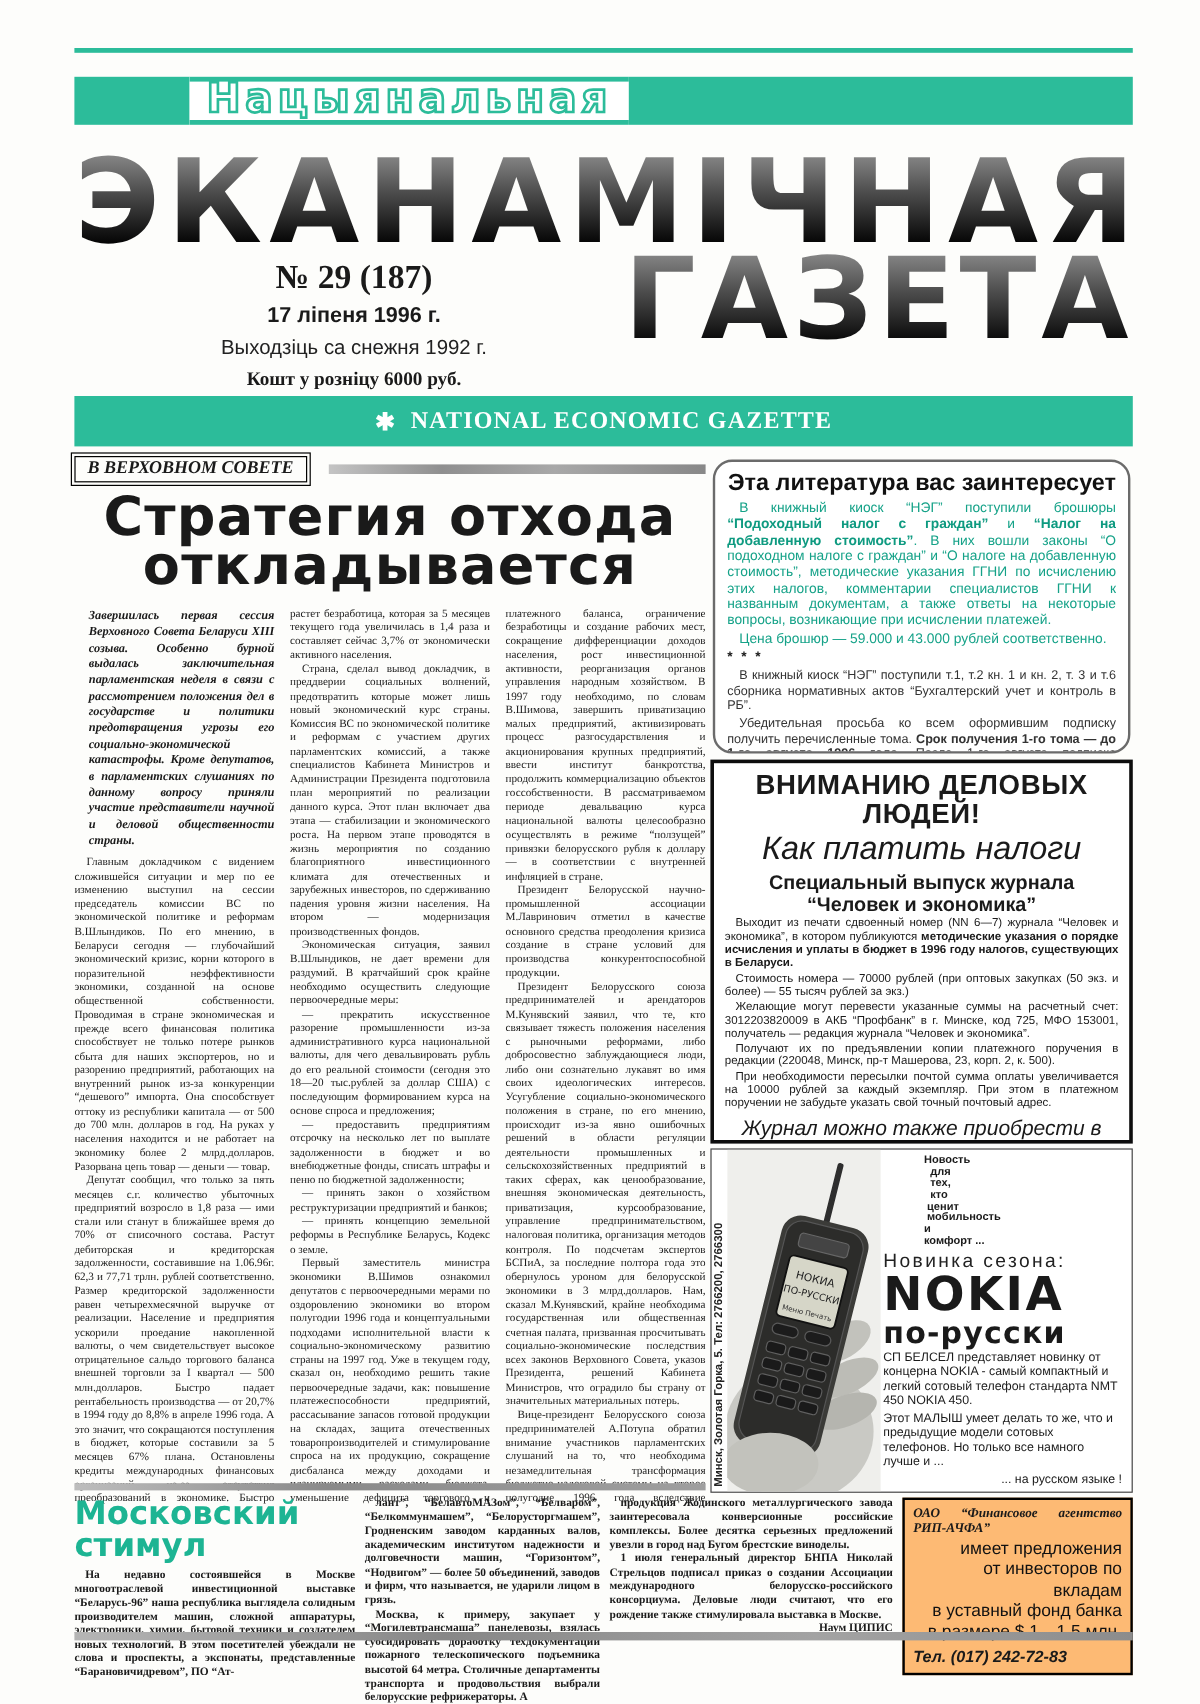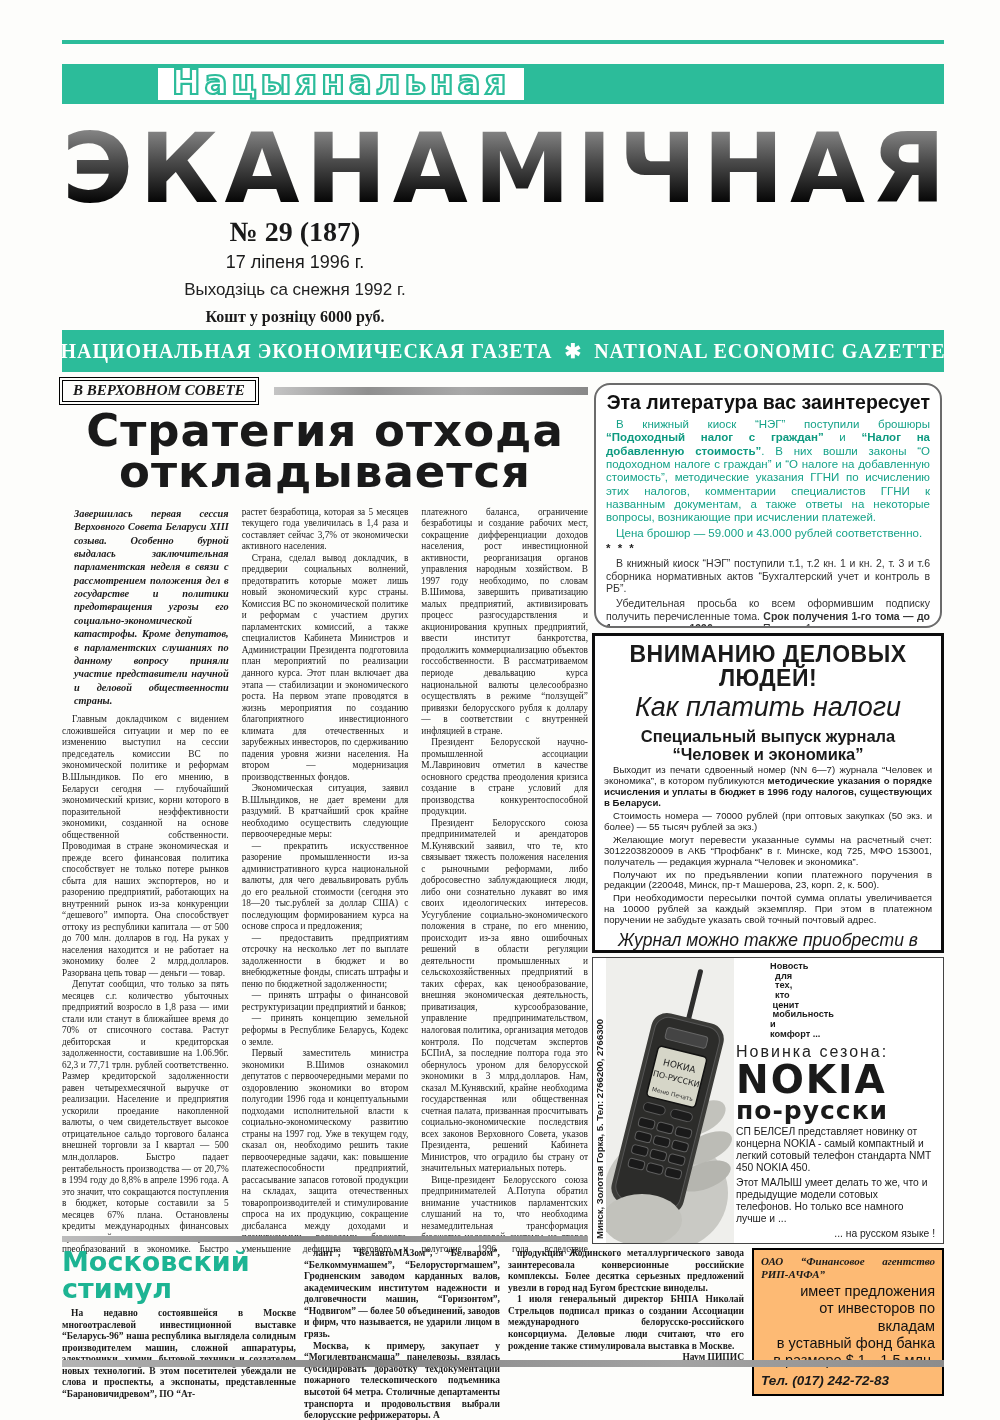--- a/index.html
+++ b/index.html
@@ -22,21 +22,21 @@
   }
   .grad-word{font-family:"DejaVu Sans",sans-serif;font-weight:bold;color:#111;white-space:nowrap;}
   @supports (-webkit-background-clip:text){
     .grad-word{background:linear-gradient(180deg,#979797 0%,#4c4c4c 42%,#000 88%);
       -webkit-background-clip:text;background-clip:text;color:transparent;}
   }
   .title1{top:120px;left:62px;width:882px;text-align:right;font-size:97px;line-height:1.0;letter-spacing:6px;}
   .title2{top:202px;left:520px;width:424px;text-align:right;font-size:94px;line-height:1.05;letter-spacing:4px;}
   .meta{top:216px;left:130px;width:330px;text-align:center;}
   .meta .num{font-family:"Liberation Serif",serif;font-weight:bold;font-size:28px;}
-  .meta .date{font-weight:normal;font-size:18px;margin-top:4px;}
+  .meta .date{font-weight:bold;font-size:18px;margin-top:4px;}
   .meta .since{font-size:17px;margin-top:7px;color:#222;}
   .meta .price{font-family:"Liberation Serif",serif;font-weight:bold;font-size:16px;margin-top:8px;}
   .tealbar{top:330px;left:62px;width:882px;height:42px;background:#2cbc9a;color:#fff;
         font-family:"Liberation Serif",serif;font-weight:bold;font-size:20px;letter-spacing:1px;
         display:flex;align-items:center;justify-content:center;gap:12px;white-space:nowrap;}
 
   
   .article{top:378px;left:62px;width:526px;}
   .rubric-row{display:flex;align-items:center;gap:10px;height:26px;}
   .rubric-box{border:1px solid #000;outline:1px solid #000;outline-offset:2px;padding:1px 10px 2px;
@@ -123,23 +123,23 @@
 
   <div class="abs title1 grad-word">ЭКАНАМІЧНАЯ</div>
 
   <div class="abs meta">
     <div class="num">№ 29 (187)</div>
     <div class="date">17 ліпеня 1996 г.</div>
     <div class="since">Выходзіць са снежня 1992 г.</div>
     <div class="price">Кошт у розніцу 6000 руб.</div>
   </div>
 
+  <div class="abs title2 grad-word">ГАЗЕТА</div>
 
   <div class="abs tealbar">
-    <span>НАЦИОНАЛЬНАЯ ЭКОНОМИЧЕСКАЯ ГАЗЕТА</span>
     <span>✱</span>
     <span>NATIONAL ECONOMIC GAZETTE</span>
   </div>
 
   <div class="abs article">
     <div class="rubric-row">
       <span class="rubric-box">В ВЕРХОВНОМ СОВЕТЕ</span>
       <span class="rubric-rule"></span>
     </div>
     <div class="headline">
@@ -147,21 +147,21 @@
       <div>откладывается</div>
     </div>
     <div class="article-body">
       <p class="lead">Завершилась первая сессия Верховного Совета Беларуси XIII созыва. Особенно бурной выдалась заключительная парламентская неделя в связи с рассмотрением положения дел в государстве и политики предотвращения угрозы его социально-экономической катастрофы. Кроме депутатов, в парламентских слушаниях по данному вопросу приняли участие представители научной и деловой общественности страны.</p>
       <p>Главным докладчиком с видением сложившейся ситуации и мер по ее изменению выступил на сессии председатель комиссии ВС по экономической политике и реформам В.Шлындиков. По его мнению, в Беларуси сегодня — глубочайший экономический кризис, корни которого в поразительной неэффективности экономики, созданной на основе общественной собственности. Проводимая в стране экономическая и прежде всего финансовая политика способствует не только потере рынков сбыта для наших экспортеров, но и разорению предприятий, работающих на внутренний рынок из-за конкуренции “дешевого” импорта. Она способствует оттоку из республики капитала — от 500 до 700 млн. долларов в год. На руках у населения находится и не работает на экономику более 2 млрд.долларов. Разорвана цепь товар — деньги — товар.</p>
       <p>Депутат сообщил, что только за пять месяцев с.г. количество убыточных предприятий возросло в 1,8 раза — ими стали или станут в ближайшее время до 70% от списочного состава. Растут дебиторская и кредиторская задолженности, составившие на 1.06.96г. 62,3 и 77,71 трлн. рублей соответственно. Размер кредиторской задолженности равен четырехмесячной выручке от реализации. Население и предприятия ускорили проедание накопленной валюты, о чем свидетельствует высокое отрицательное сальдо торгового баланса внешней торговли за I квартал — 500 млн.долларов. Быстро падает рентабельность производства — от 20,7% в 1994 году до 8,8% в апреле 1996 года. А это значит, что сокращаются поступления в бюджет, которые составили за 5 месяцев 67% плана. Остановлены кредиты международных финансовых организаций из-за отсутствия преобразований в экономике. Быстро растет безработица, которая за 5 месяцев текущего года увеличилась в 1,4 раза и составляет сейчас 3,7% от экономически активного населения.</p>
       <p>Страна, сделал вывод докладчик, в преддверии социальных волнений, предотвратить которые может лишь новый экономический курс страны. Комиссия ВС по экономической политике и реформам с участием других парламентских комиссий, а также специалистов Кабинета Министров и Администрации Президента подготовила план мероприятий по реализации данного курса. Этот план включает два этапа — стабилизации и экономического роста. На первом этапе проводятся в жизнь мероприятия по созданию благоприятного инвестиционного климата для отечественных и зарубежных инвесторов, по сдерживанию падения уровня жизни населения. На втором — модернизация производственных фондов.</p>
       <p>Экономическая ситуация, заявил В.Шлындиков, не дает времени для раздумий. В кратчайший срок крайне необходимо осуществить следующие первоочередные меры:</p>
       <p>— прекратить искусственное разорение промышленности из-за административного курса национальной валюты, для чего девальвировать рубль до его реальной стоимости (сегодня это 18—20 тыс.рублей за доллар США) с последующим формированием курса на основе спроса и предложения;</p>
       <p>— предоставить предприятиям отсрочку на несколько лет по выплате задолженности в бюджет и во внебюджетные фонды, списать штрафы и пеню по бюджетной задолженности;</p>
-      <p>— принять штрафы о финансовой реструктуризации предприятий и банков;</p>
+      <p>— принять закон о хозяйством реструктуризации предприятий и банков;</p>
       <p>— принять концепцию земельной реформы в Республике Беларусь, Кодекс о земле.</p>
       <p>Первый заместитель министра экономики В.Шимов ознакомил депутатов с первоочередными мерами по оздоровлению экономики во втором полугодии 1996 года и концептуальными подходами исполнительной власти к социально-экономическому развитию страны на 1997 год. Уже в текущем году, сказал он, необходимо решить такие первоочередные задачи, как: повышение платежеспособности предприятий, рассасывание запасов готовой продукции на складах, защита отечественных товаропроизводителей и стимулирование спроса на их продукцию, сокращение дисбаланса между доходами и планируемыми расходами бюджета, уменьшение дефицита торгового и платежного баланса, ограничение безработицы и создание рабочих мест, сокращение дифференциации доходов населения, рост инвестиционной активности, реорганизация органов управления народным хозяйством. В 1997 году необходимо, по словам В.Шимова, завершить приватизацию малых предприятий, активизировать процесс разгосударствления и акционирования крупных предприятий, ввести институт банкротства, продолжить коммерциализацию объектов госсобственности. В рассматриваемом периоде девальвацию курса национальной валюты целесообразно осуществлять в режиме “ползущей” привязки белорусского рубля к доллару — в соответствии с внутренней инфляцией в стране.</p>
       <p>Президент Белорусской научно-промышленной ассоциации М.Лавринович отметил в качестве основного средства преодоления кризиса создание в стране условий для производства конкурентоспособной продукции.</p>
       <p>Президент Белорусского союза предпринимателей и арендаторов М.Кунявский заявил, что те, кто связывает тяжесть положения населения с рыночными реформами, либо добросовестно заблуждающиеся люди, либо они сознательно лукавят во имя своих идеологических интересов. Усугубление социально-экономического положения в стране, по его мнению, происходит из-за явно ошибочных решений в области регуляции деятельности промышленных и сельскохозяйственных предприятий в таких сферах, как ценообразование, внешняя экономическая деятельность, приватизация, курсообразование, управление предпринимательством, налоговая политика, организация методов контроля. По подсчетам экспертов БСПиА, за последние полтора года это обернулось уроном для белорусской экономики в 3 млрд.долларов. Нам, сказал М.Кунявский, крайне необходима государственная или общественная счетная палата, призванная просчитывать социально-экономические последствия всех законов Верховного Совета, указов Президента, решений Кабинета Министров, что оградило бы страну от значительных материальных потерь.</p>
       <p>Вице-президент Белорусского союза предпринимателей А.Потупа обратил внимание участников парламентских слушаний на то, что необходима незамедлительная трансформация бюджетно-налоговой системы на второе полугодие 1996 года вследствие неисполнения запланированных показателей в первом полугодии. Он также подчеркнул важность соблюдения в стране законности, без чего нельзя отойти от края социально-экономической пропасти.</p>
 
     </div>
   </div>
   <div class="abs art-rule"></div>
 

